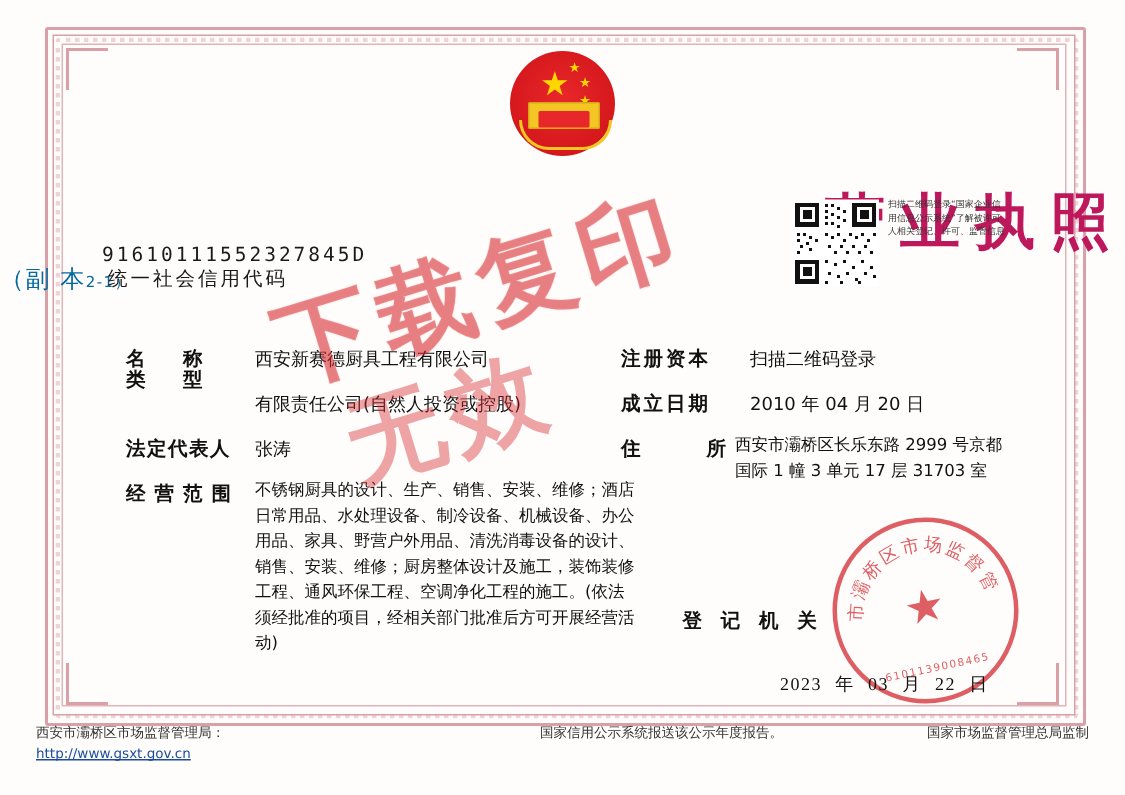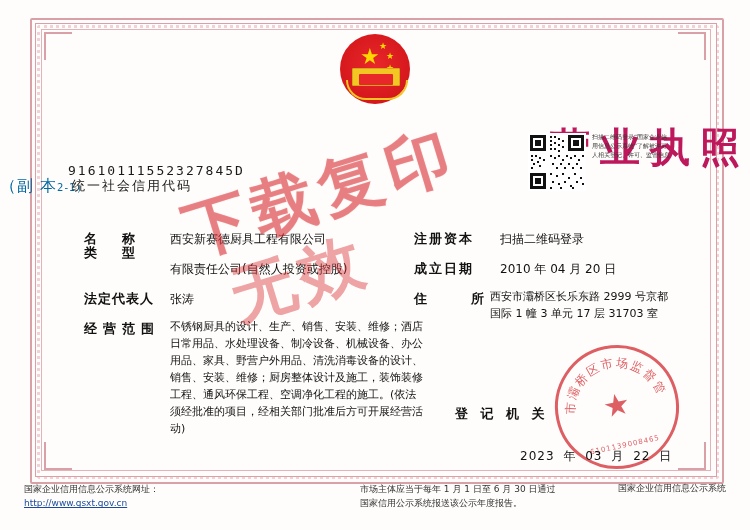--- a/index.html
+++ b/index.html
@@ -115,21 +115,21 @@
   .l-date{left:414px;top:260px;letter-spacing:2px;}
   .v-date{left:500px;top:260px;}
   .l-addr{left:414px;top:290px;}
   .v-addr{left:490px;top:288px;width:185px;font-size:11px;line-height:1.55;}
 
   
   .l-reg{position:absolute;left:455px;top:405px;font-size:13px;font-weight:bold;letter-spacing:4px;color:#111;}
 
   
   .date-line{position:absolute;left:520px;top:448px;font-size:12px;color:#111;letter-spacing:1px;}
-  .date-line span{display:inline-block;}
+  .date-line span{display:inline-block;font-family:Liberation Serif, serif;}
   .dl-y{margin-right:4px;}
   .dl-m{margin:0 4px;}
   .dl-d{margin:0 4px;}
 
   
   .seal{
     position:absolute;left:555px;top:345px;width:118px;height:118px;
     border:3px solid #d0232a;border-radius:50%;
     transform:rotate(-12deg);opacity:.72;
   }
@@ -317,23 +317,22 @@
     <span>月</span>
     <span class="dl-d">22</span>
     <span>日</span>
   </div>
 
   <div class="watermark">下载复印</div>
   <div class="watermark2">无效</div>
 
   <div class="footer">
     <div class="f-left">
-      <div>国家企业信用信息公示系统网址：</div>
+      <div>西安市灞桥区市场监督管理局：</div>
       <div><a href="#">http://www.gsxt.gov.cn</a></div>
     </div>
     <div class="f-mid">
-      <div>市场主体应当于每年 1 月 1 日至 6 月 30 日通过</div>
       <div>国家信用公示系统报送该公示年度报告。</div>
     </div>
-    <div class="f-right">国家企业信用信息公示系统</div>
+    <div class="f-right">国家市场监督管理总局监制</div>
   </div>
 
 </div>
 
 </body></html>

